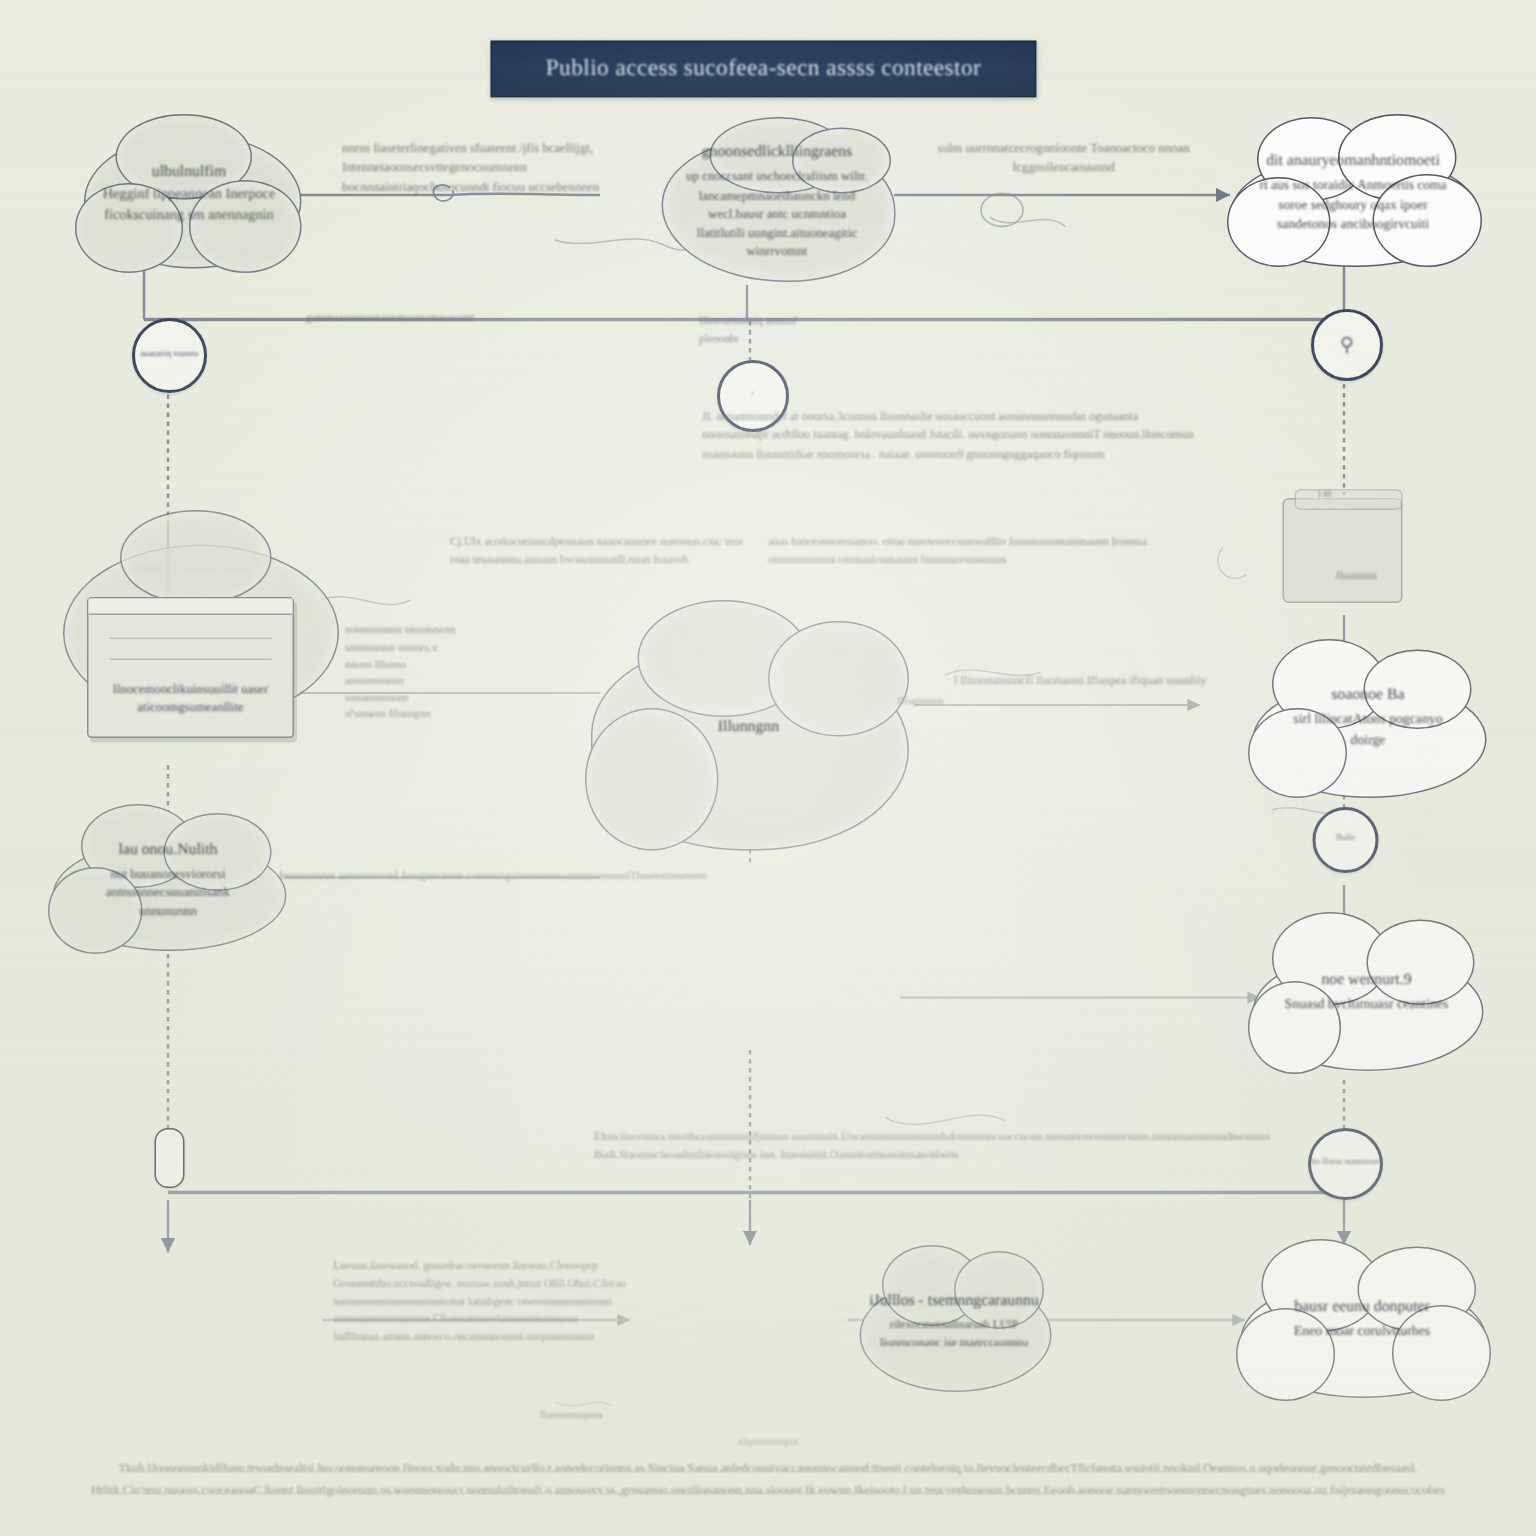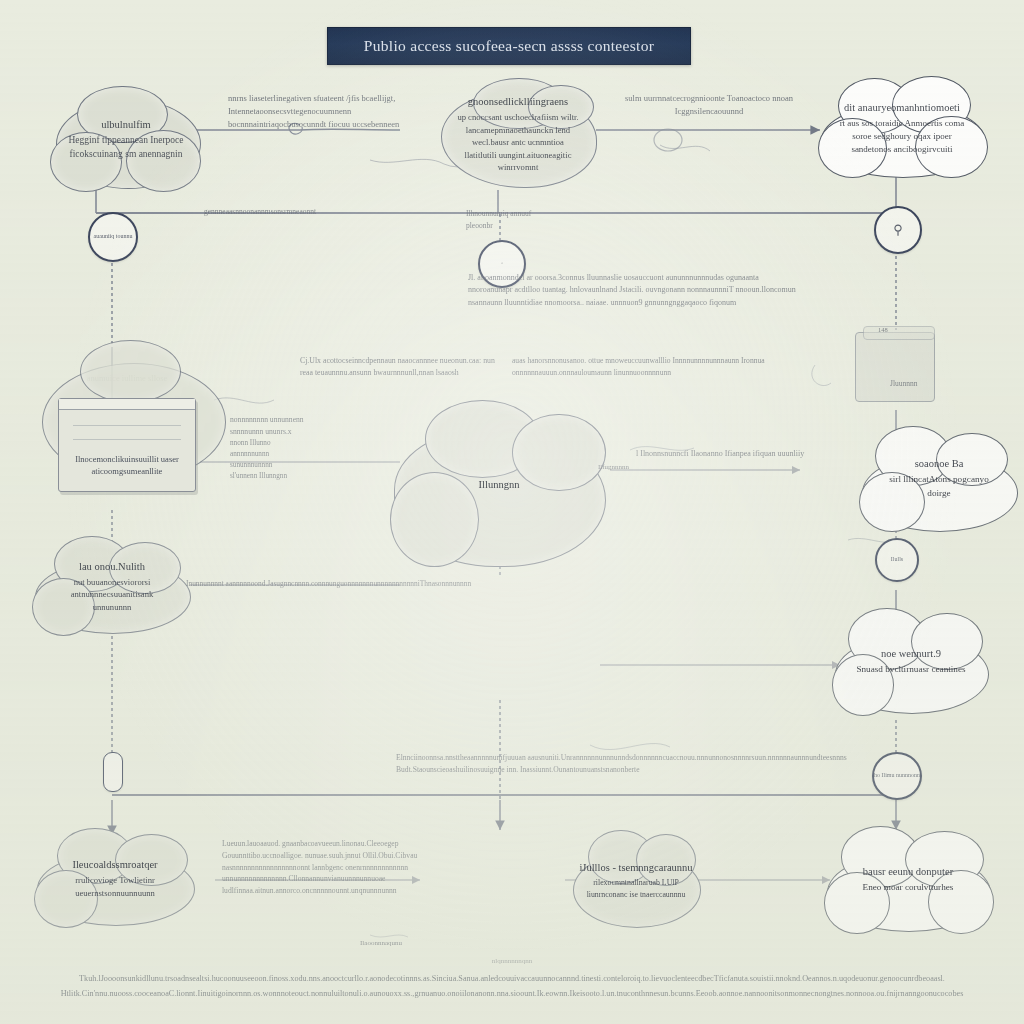--- a/index.html
+++ b/index.html
@@ -258,21 +258,21 @@
       <path d="M590,745 c26,14 56,-10 80,2" stroke-width="1" opacity="0.45"></path>
       <path d="M370,935 c14,6 26,-4 38,2" stroke-width="1" opacity="0.35"></path>
       <path d="M815,365 c-10,14 6,26 16,18" stroke-width="1" opacity="0.4"></path>
     </g>
   </svg>
 
   <div class="title-banner">
     <span class="title-text">Publio access sucofeea-secn assss conteestor</span>
   </div>
 
-  <div class="node tinted" style="left:50px; top:84px; width:152px; height:110px;">
+  <div class="node tinted" style="left:50px; top:74px; width:152px; height:110px;">
     <div class="node-body">
       <div class="lobe" style="left:4%;  top:14%; width:94%; height:80%;"></div>
       <div class="lobe" style="left:18%; top:2%;  width:58%; height:50%;"></div>
       <div class="lobe" style="left:0%;  top:44%; width:46%; height:52%;"></div>
       <div class="lobe" style="left:50%; top:42%; width:48%; height:54%;"></div>
     </div>
     <div class="node-text">
       <span class="node-title">ulbulnulfim</span>
       <span>Hegginf tippeannean
 Inerpoce ficokscuinang sm
@@ -330,21 +330,21 @@
       <div class="lobe" style="left:2%;  top:16%; width:96%; height:80%; border-radius:46% 54% 50% 50%;"></div>
       <div class="lobe" style="left:16%; top:0%;  width:52%; height:44%;"></div>
       <div class="lobe" style="left:56%; top:8%;  width:42%; height:44%;"></div>
       <div class="lobe" style="left:0%;  top:42%; width:40%; height:54%;"></div>
     </div>
     <div class="node-text" style="font-size:8.4px; padding:0 14%;">
       <span class="node-title">Illunngnn</span>
     </div>
   </div>
 
-  <div class="node white" style="left:859px; top:424px; width:160px; height:108px;font-family:Liberation Serif, serif;">
+  <div class="node white" style="left:832px; top:424px; width:160px; height:108px;font-family:Liberation Serif, serif;">
     <div class="node-body">
       <div class="lobe" style="left:2%;  top:28%; width:96%; height:70%;"></div>
       <div class="lobe" style="left:10%; top:2%;  width:46%; height:54%;"></div>
       <div class="lobe" style="left:48%; top:8%;  width:44%; height:48%;"></div>
       <div class="lobe" style="left:0%;  top:44%; width:40%; height:54%;"></div>
     </div>
     <div class="node-text" style="font-size:9.2px;">
       <span class="node-title">soaonoe Ba</span>
       <span>sirl lllincatAtons
 pogcanyo doirge</span>
@@ -373,33 +373,20 @@
       <div class="lobe" style="left:50%; top:6%;  width:44%; height:50%;"></div>
       <div class="lobe" style="left:0%;  top:44%; width:38%; height:54%;"></div>
     </div>
     <div class="node-text" style="font-size:9.2px;">
       <span class="node-title">noe wennurt.9</span>
       <span>Snuasd bvcltirnuasr
 ceantines</span>
     </div>
   </div>
 
-  <div class="node tinted" style="left:34px; top:828px; width:162px; height:100px;">
-    <div class="node-body">
-      <div class="lobe" style="left:2%;  top:24%; width:96%; height:72%;"></div>
-      <div class="lobe" style="left:14%; top:0%;  width:46%; height:54%;"></div>
-      <div class="lobe" style="left:50%; top:6%;  width:44%; height:50%;"></div>
-      <div class="lobe" style="left:0%;  top:42%; width:38%; height:56%;"></div>
-    </div>
-    <div class="node-text" style="font-size:8.6px;">
-      <span class="node-title">Ileucoaldssmroatqer</span>
-      <span>rrulicovioge Towlietinr
-ueuernstsonnuunnuunn</span>
-    </div>
-  </div>
 
 
   <div class="node tinted" style="left:570px; top:830px; width:132px; height:100px;">
     <div class="node-body">
       <div class="lobe" style="left:2%;  top:22%; width:96%; height:74%;"></div>
       <div class="lobe" style="left:14%; top:0%;  width:48%; height:52%;"></div>
       <div class="lobe" style="left:50%; top:4%;  width:44%; height:50%;"></div>
     </div>
     <div class="node-text" style="font-size:7.8px; padding:0 6%;">
       <span class="node-title">iJulllos -  tsemnngcaraunnu</span>

